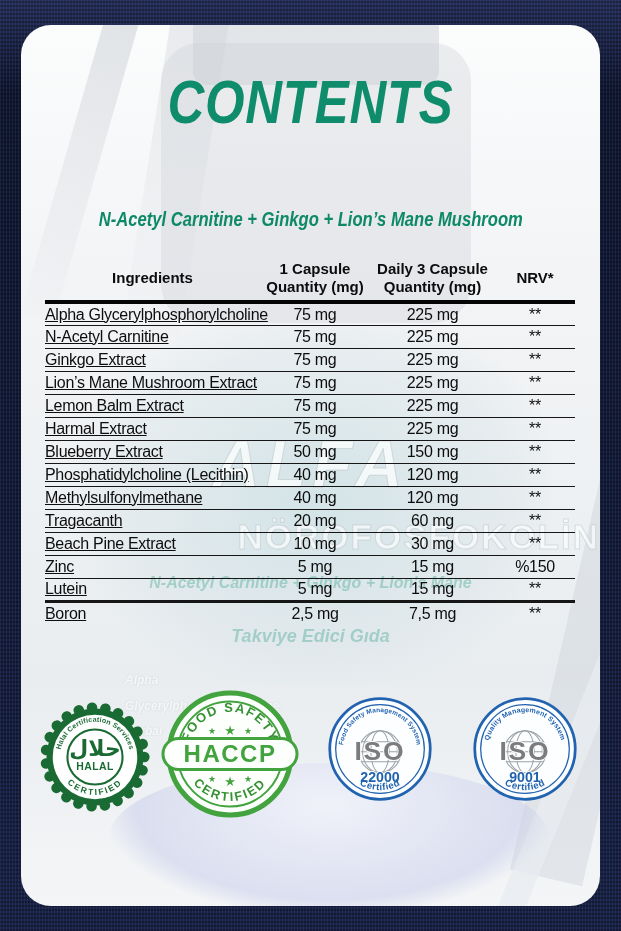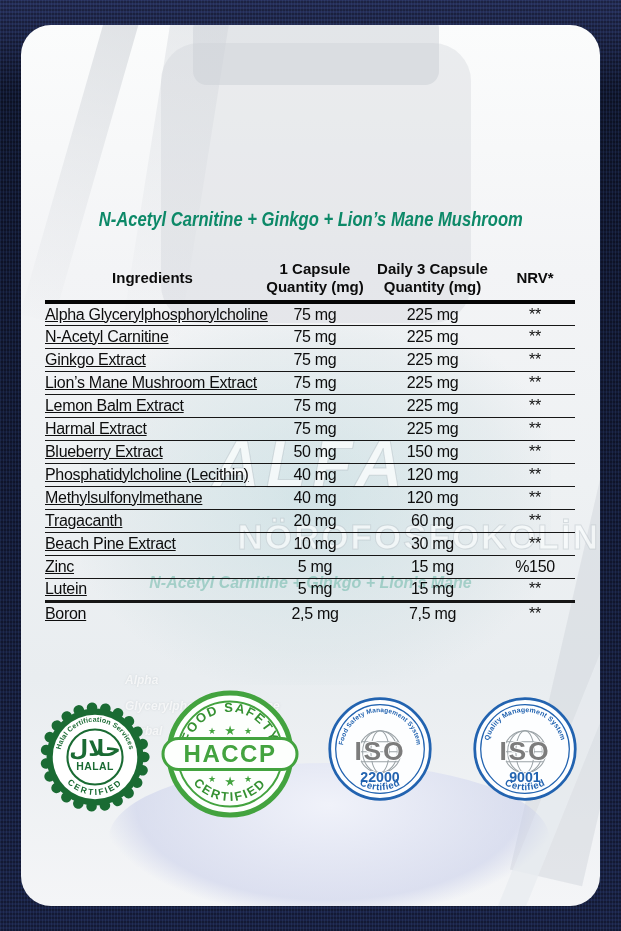--- a/index.html
+++ b/index.html
@@ -90,24 +90,28 @@
     <div class="deco ray1"></div>
     <div class="deco ray2"></div>
     <div class="deco rib1"></div>
     <div class="deco rib2"></div>
     <div class="deco bottle-glow"></div>
     <div class="deco cap-bottom"></div>
 
     <div class="wm wm-big1">ALFA</div>
     <div class="wm wm-big2">NÖROFOSFOKOLİN</div>
     <div class="wm wm-teal wm-t1">N-Acetyl Carnitine + Ginkgo + Lion’s Mane</div>
+    <div class="wm wm-teal wm-t3">Takviye Edici Gıda</div>
     <div class="wm wm-left wm-l1">Alpha</div>
     <div class="wm wm-left wm-l2">Glycerylphosphorylcholine</div>
     <div class="wm wm-left wm-l3">Herbal</div>
 
+    <div class="hwrap title">
+      <span>CONTENTS</span>
+    </div>
     <div class="hwrap pline2">
       <span>N-Acetyl Carnitine + Ginkgo + Lion’s Mane Mushroom</span>
     </div>
 
     <table class="ing">
       <colgroup>
           <col style="width:215px">
           <col style="width:110px">
           <col style="width:125px">
           <col style="width:80px">

